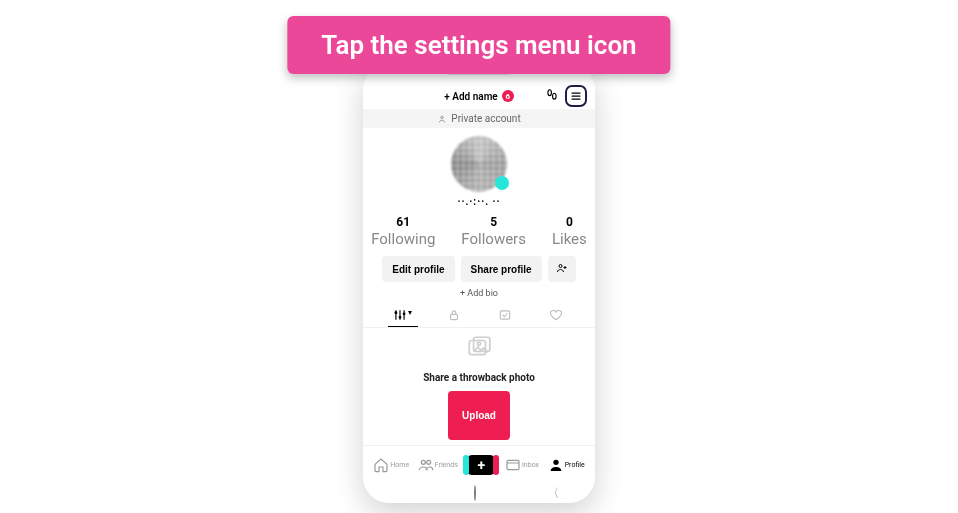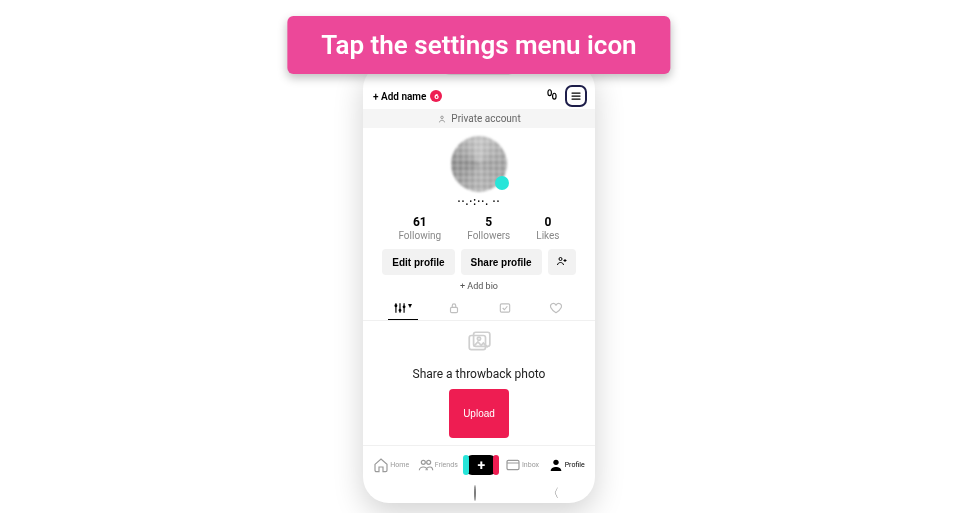--- a/index.html
+++ b/index.html
@@ -50,21 +50,21 @@
     width: 80px;
     height: 12px;
     border-bottom: 1px solid #e8e8e8;
     border-left: 1px solid #e8e8e8;
     border-right: 1px solid #e8e8e8;
     border-radius: 0 0 40px 40px;
   }
   .header-row {
     display:flex;
     align-items:center;
-    justify-content:flex-start;
+    justify-content:center;
     position:relative;
     height: 26px;
     padding: 0 10px;
   }
   .add-name {
     display:flex;
     align-items:center;
     gap:4px;
     font-size: 10px;
     color:#000;
@@ -155,21 +155,21 @@
   .stats {
     display:flex;
     justify-content:center;
     gap:26px;
     margin-top:8px;
   }
   .stat {
     text-align:center;
   }
   .stat .num { font-size:12px; font-weight:700; color:#000; }
-  .stat .lbl { font-size:10px; color:#888; margin-top:1px;}
+  .stat .lbl { font-size:15px; color:#888; margin-top:1px;}
   .action-row {
     display:flex;
     justify-content:center;
     gap:6px;
     margin-top:8px;
   }
   .btn-grey {
     background:#f2f2f2;
     border:none;
     font-size:10px;
@@ -204,26 +204,26 @@
   .divider { height:1px; background:#f0f0f0; margin-top:-1px;}
   .empty-state {
     flex:1;
     display:flex;
     flex-direction:column;
     align-items:center;
     justify-content:center;
     gap:8px;
   }
   .empty-state .pic-icon { color:#ccc; }
-  .empty-state .msg { font-size:12px; font-weight:400; color:#222;}
+  .empty-state .msg { font-size:10px; font-weight:700; color:#222;}
   .upload-btn {
     background:#ee1d52;
     color:#fff;
     font-size:10px;
-    font-weight:400;
+    font-weight:700;
     border:none;
     padding:19px 14px;
     border-radius:4px;
   }
   .bottom-nav {
     display:flex;
     justify-content:space-around;
     align-items:center;
     height:38px;
     border-top:1px solid #f0f0f0;

